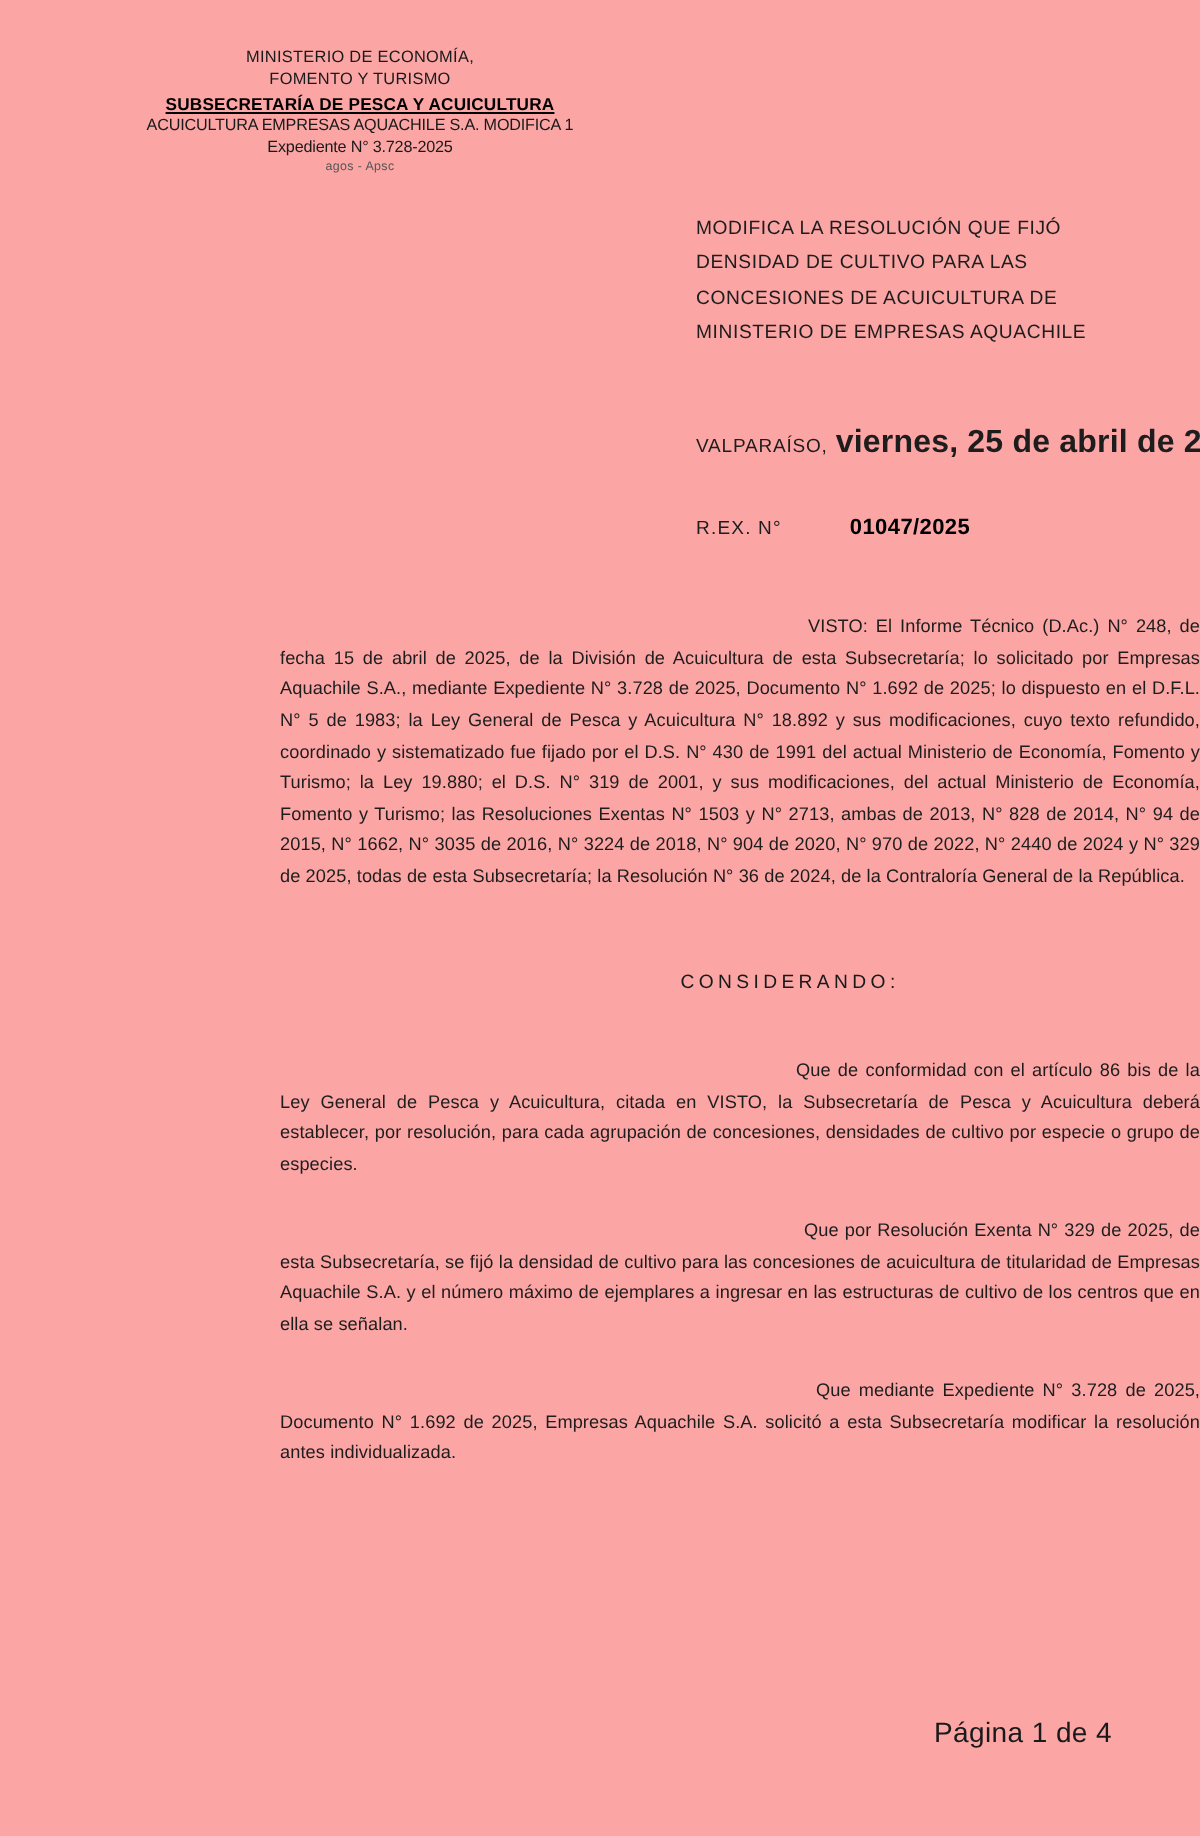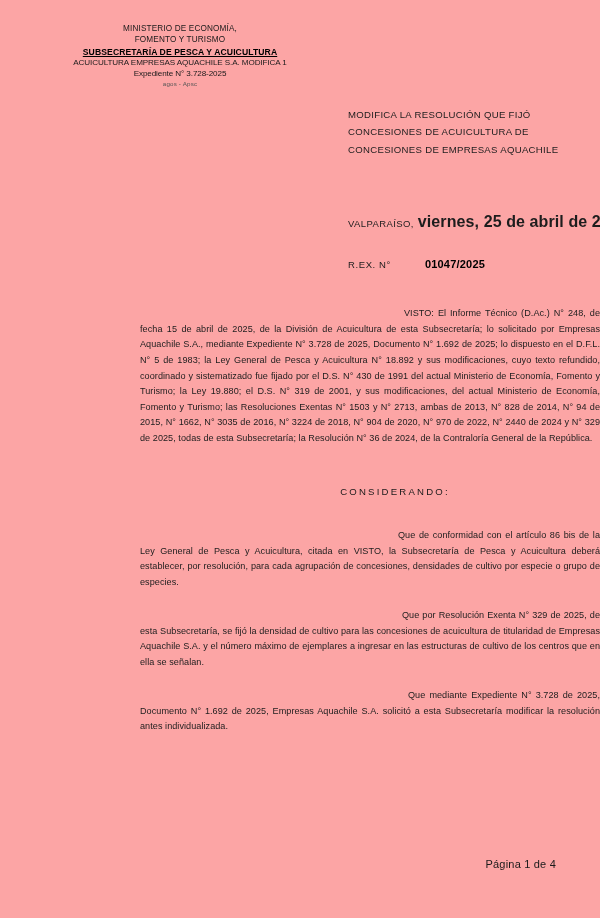--- a/index.html
+++ b/index.html
@@ -155,21 +155,21 @@
   .footer {
     position: absolute;
     left: 0;
     top: 858px;
     width: 600px;
   }
   .page-number {
     position: absolute;
     right: 44px;
     top: 0;
-    font-size: 11px;
+    font-size: 14px;
     color: #1a1a1a;
     letter-spacing: 0.2px;
     white-space: nowrap;
     text-align: center;
   }
 </style>
 </head>
 <body>
 
 <div class="page">
@@ -181,24 +181,27 @@
     <div class="lh-sub">ACUICULTURA EMPRESAS AQUACHILE S.A. MODIFICA 1</div>
     <div class="lh-sub">Expediente N° 3.728-2025</div>
     <div class="lh-tiny">agos - Apsc</div>
   </div>
 
   <div class="subject">
     <span class="ln just">
         <span>MODIFICA LA RESOLUCIÓN QUE FIJÓ</span>
       </span>
     <span class="ln just">
+        <span>DENSIDAD DE CULTIVO PARA LAS</span>
+      </span>
+    <span class="ln just">
         <span>CONCESIONES DE ACUICULTURA DE</span>
       </span>
     <span class="ln just">
-        <span>CONCESIONES DE EMPRESAS AQUACHILE</span>
+        <span>MINISTERIO DE EMPRESAS AQUACHILE</span>
       </span>
   </div>
 
   <div class="placedate">
     <span class="city">VALPARAÍSO,</span><span class="date">viernes, 25 de abril de 2025</span>
   </div>
 
   <div class="resnum">
     <span class="lbl">R.EX. N°</span><span class="val">01047/2025</span>
   </div>

